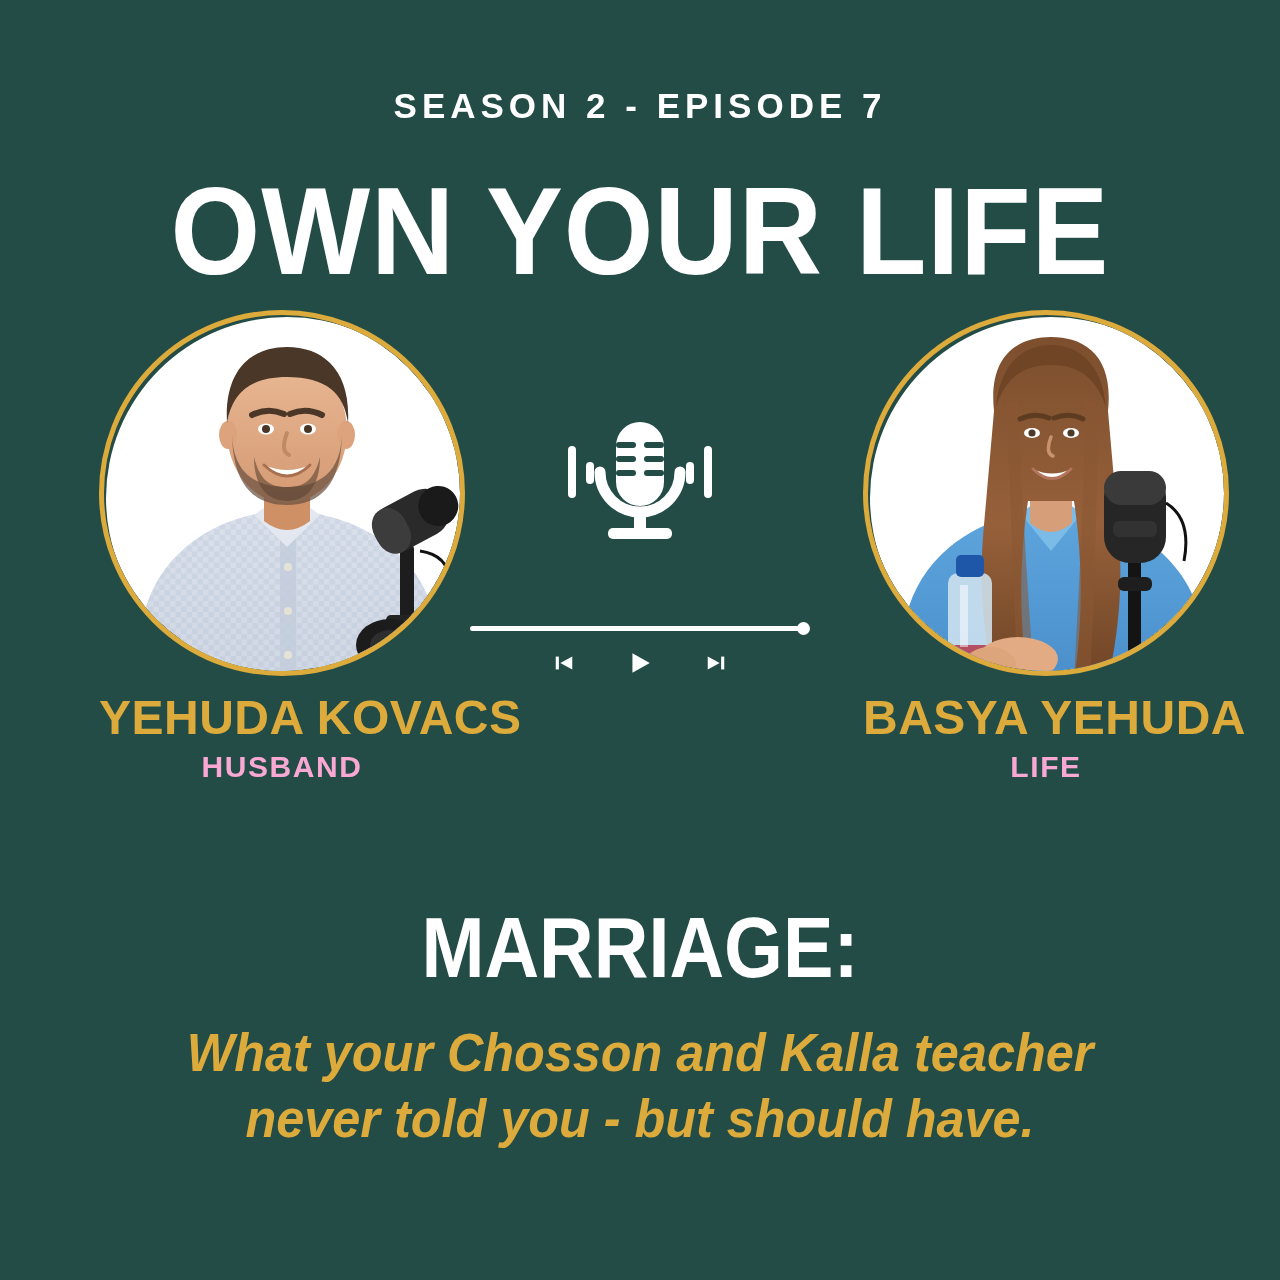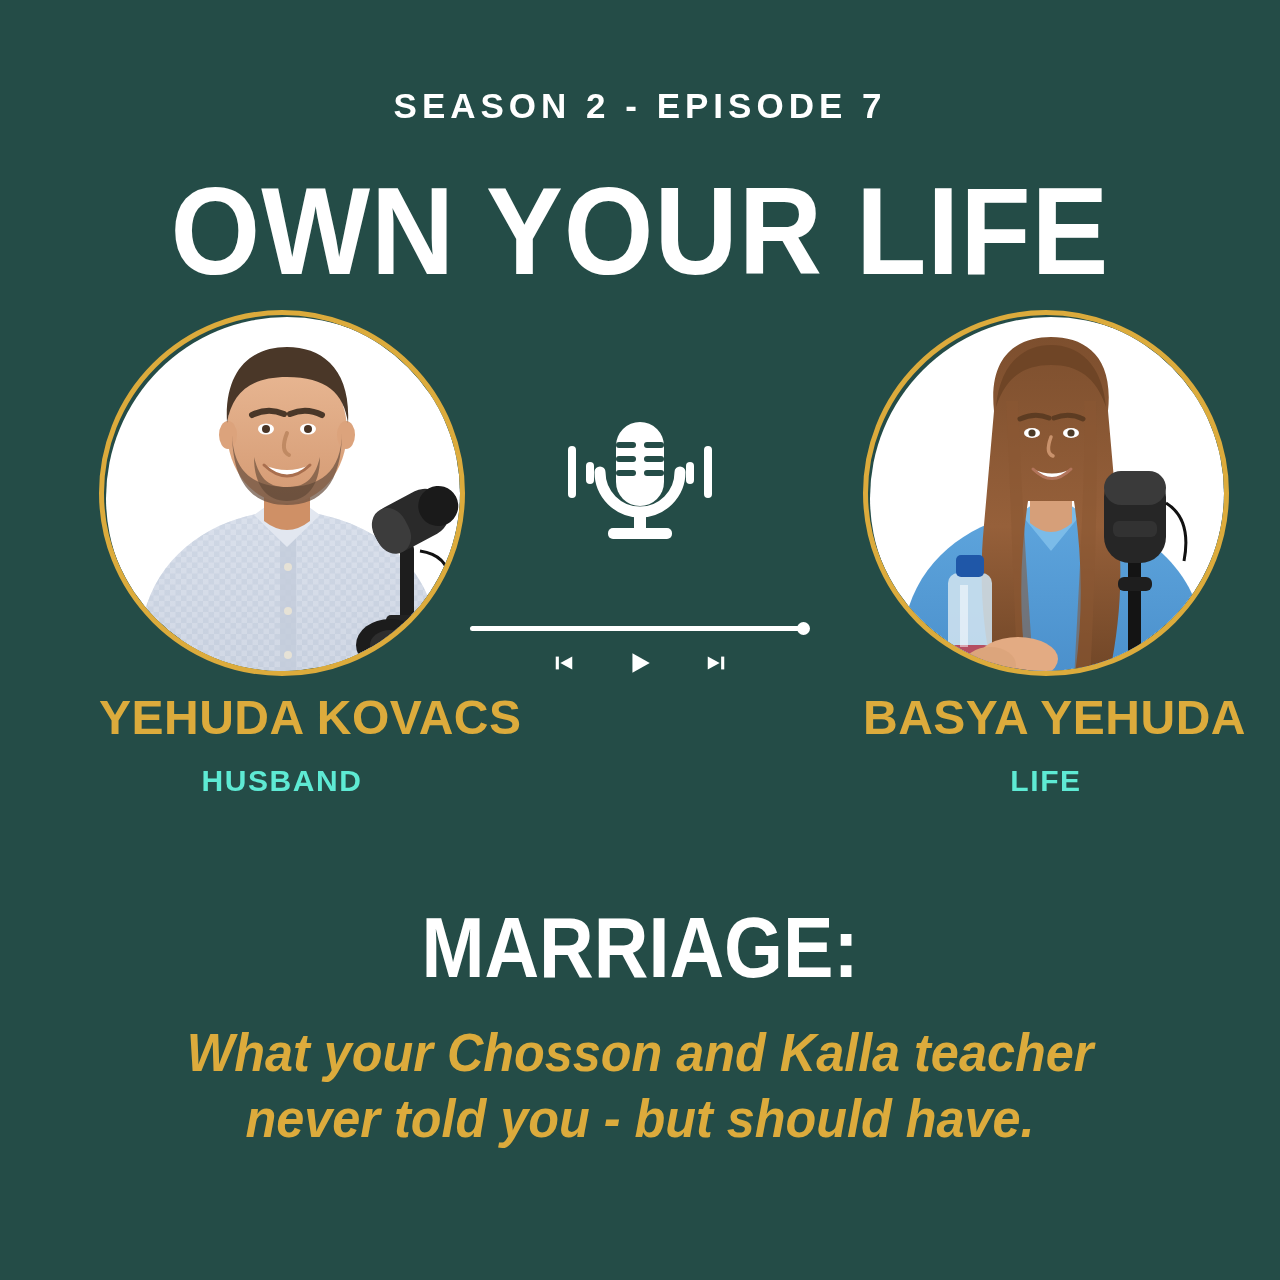--- a/index.html
+++ b/index.html
@@ -86,22 +86,22 @@
 
   .host-name {
     color: #dcab3c;
     font-size: 48px;
     font-weight: bold;
     letter-spacing: 0.5px;
     line-height: 1.02;
     white-space: nowrap;
   }
   .host-role {
-    margin-top: 23px;
-    color: #5eead4;
+    margin-top: 9px;
+    color: #f9a8d4;
     font-size: 30px;
     font-weight: bold;
     letter-spacing: 1.6px;
     line-height: 1;
     white-space: nowrap;
   }
 
   
   .player {
     position: absolute;

